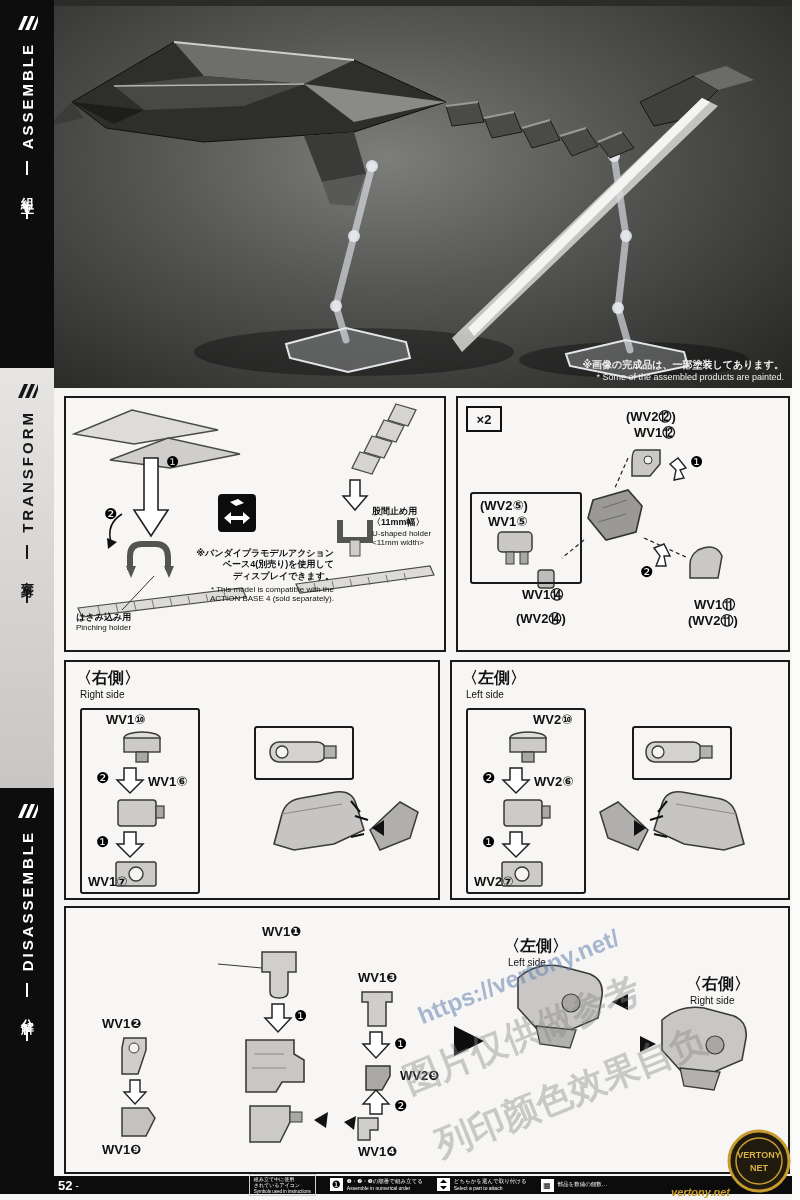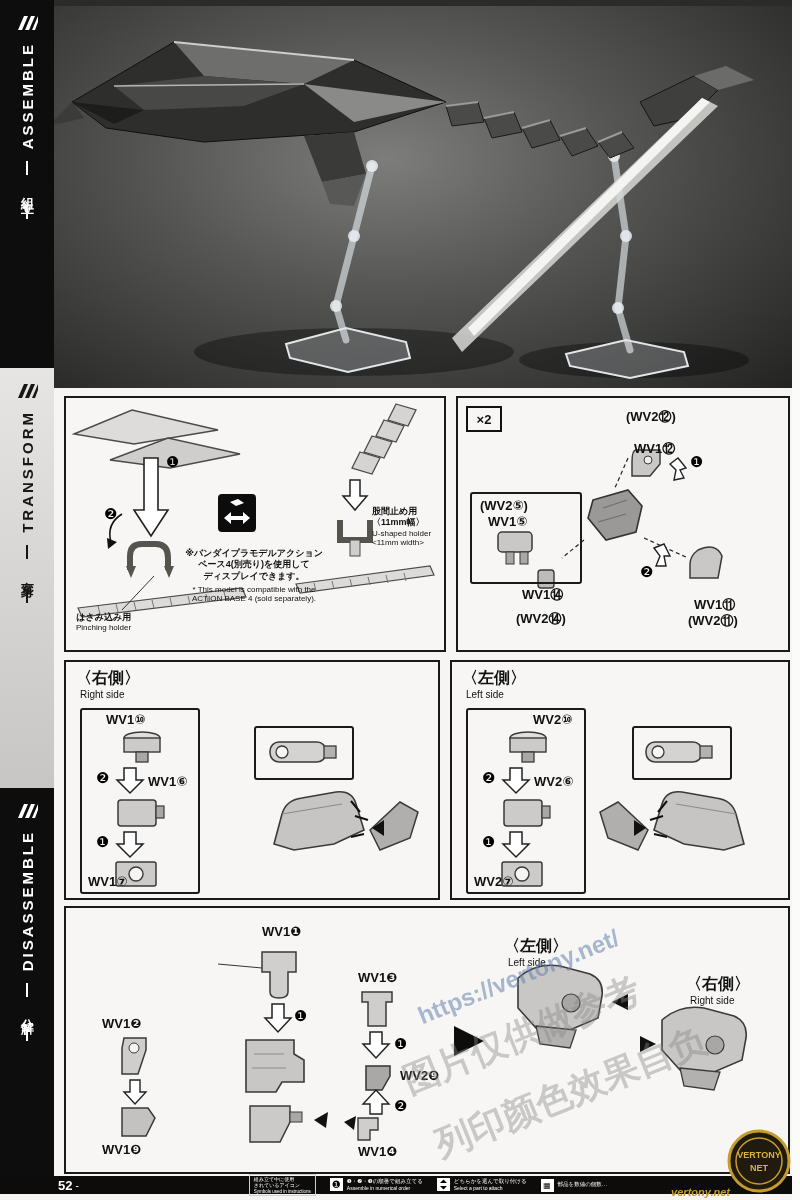--- a/index.html
+++ b/index.html
@@ -112,20 +112,24 @@
         <polygon points="506,130 532,122 544,140 518,150"></polygon>
         <polygon points="544,136 568,126 580,142 556,152"></polygon>
       </g>
       <path d="M392,100 L424,96 M430,112 L460,106 M468,122 L496,114 M506,130 L532,122 M544,136 L568,126" stroke="#9b9b99" stroke-width="2"></path>
 
       <polygon points="586,96 640,70 664,84 636,112 600,120" fill="#3f3f3d" stroke="#151514"></polygon>
       <polygon points="640,70 664,84 700,74 672,60" fill="#6b6b69"></polygon>
       <polygon points="648,92 664,100 408,346 398,332" fill="#d8d8d6" opacity="0.85"></polygon>
       <polygon points="648,92 656,96 420,330 414,322" fill="#f4f4f2"></polygon>
     </svg>
+    <div class="abs" style="right:8px;bottom:6px;text-align:right;color:#f0efee;">
+      <div style="font-size:10px;font-weight:700;">※画像の完成品は、一部塗装してあります。</div>
+      <div style="font-size:9px;">* Some of the assembled products are painted.</div>
+    </div>
   </div>
 
   <div class="panel" style="left:64px;top:396px;width:382px;height:256px;">
     <svg width="378" height="252" viewBox="0 0 378 252" style="position:absolute;left:0;top:0;">
 
       <polygon points="8,36 66,12 152,32 68,46" fill="#dddcda" stroke="#4a4a48" stroke-width="1.4"></polygon>
       <polygon points="44,62 102,40 174,56 104,70" fill="#cfcecc" stroke="#4a4a48" stroke-width="1.4"></polygon>
 
       <polygon points="78,60 92,60 92,112 102,112 85,138 68,112 78,112" fill="#fff" stroke="#222" stroke-width="1.6"></polygon>
 
@@ -158,21 +162,21 @@
 
     <svg width="38" height="38" viewBox="0 0 38 38" style="position:absolute;left:152px;top:96px;">
       <rect x="0" y="0" width="38" height="38" rx="4" fill="#0c0c0c"></rect>
       <polygon points="12,8 20,5 26,9 18,12" fill="#fff"></polygon>
       <path d="M6,24 l7,-6 v4 h12 v-4 l7,6 -7,6 v-4 h-12 v4 z" fill="#fff"></path>
     </svg>
 
     <span class="step" style="left:100px;top:56px;">❶</span>
     <span class="step" style="left:38px;top:108px;">❷</span>
 
-    <div class="abs" style="left:108px;top:150px;width:160px;text-align:center;">
+    <div class="abs" style="left:108px;top:150px;width:160px;text-align:right;">
       <div class="jp-s">※バンダイプラモデルアクション</div>
       <div class="jp-s">ベース4(別売り)を使用して</div>
       <div class="jp-s">ディスプレイできます。</div>
       <div class="en-s" style="margin-top:3px;">* This model is compatible with the</div>
       <div class="en-s">ACTION BASE 4 (sold separately).</div>
     </div>
 
     <div class="abs" style="left:306px;top:108px;">
       <div class="jp-s">股間止め用</div>
       <div class="jp-s">〈11mm幅〉</div>
@@ -209,21 +213,21 @@
 
       <path d="M126,142 L104,160" stroke="#222" stroke-width="1.2" stroke-dasharray="4 3"></path>
       <path d="M170,60 L156,92" stroke="#222" stroke-width="1.2" stroke-dasharray="4 3"></path>
       <path d="M186,140 L230,160" stroke="#222" stroke-width="1.2" stroke-dasharray="4 3"></path>
 
       <polygon points="212,66 220,60 228,70 222,72 226,80 216,82 218,72" fill="#fff" stroke="#222" stroke-width="1.4"></polygon>
       <polygon points="196,150 206,146 212,158 206,158 208,168 198,168 202,158" fill="#fff" stroke="#222" stroke-width="1.4"></polygon>
     </svg>
 
     <div class="p-label" style="left:168px;top:10px;">(WV2⑫)</div>
-    <div class="p-label" style="left:176px;top:42px;">WV1⑫</div>
+    <div class="p-label" style="left:176px;top:26px;">WV1⑫</div>
     <span class="step" style="left:232px;top:56px;">❶</span>
 
     <div class="innerbox" style="left:12px;top:94px;width:112px;height:92px;"></div>
     <div class="p-label" style="left:22px;top:100px;">(WV2⑤)</div>
     <div class="p-label" style="left:30px;top:116px;">WV1⑤</div>
 
     <div class="p-label" style="left:64px;top:188px;">WV1⑭</div>
     <div class="p-label" style="left:58px;top:212px;">(WV2⑭)</div>
 
     <span class="step" style="left:182px;top:166px;">❷</span>

